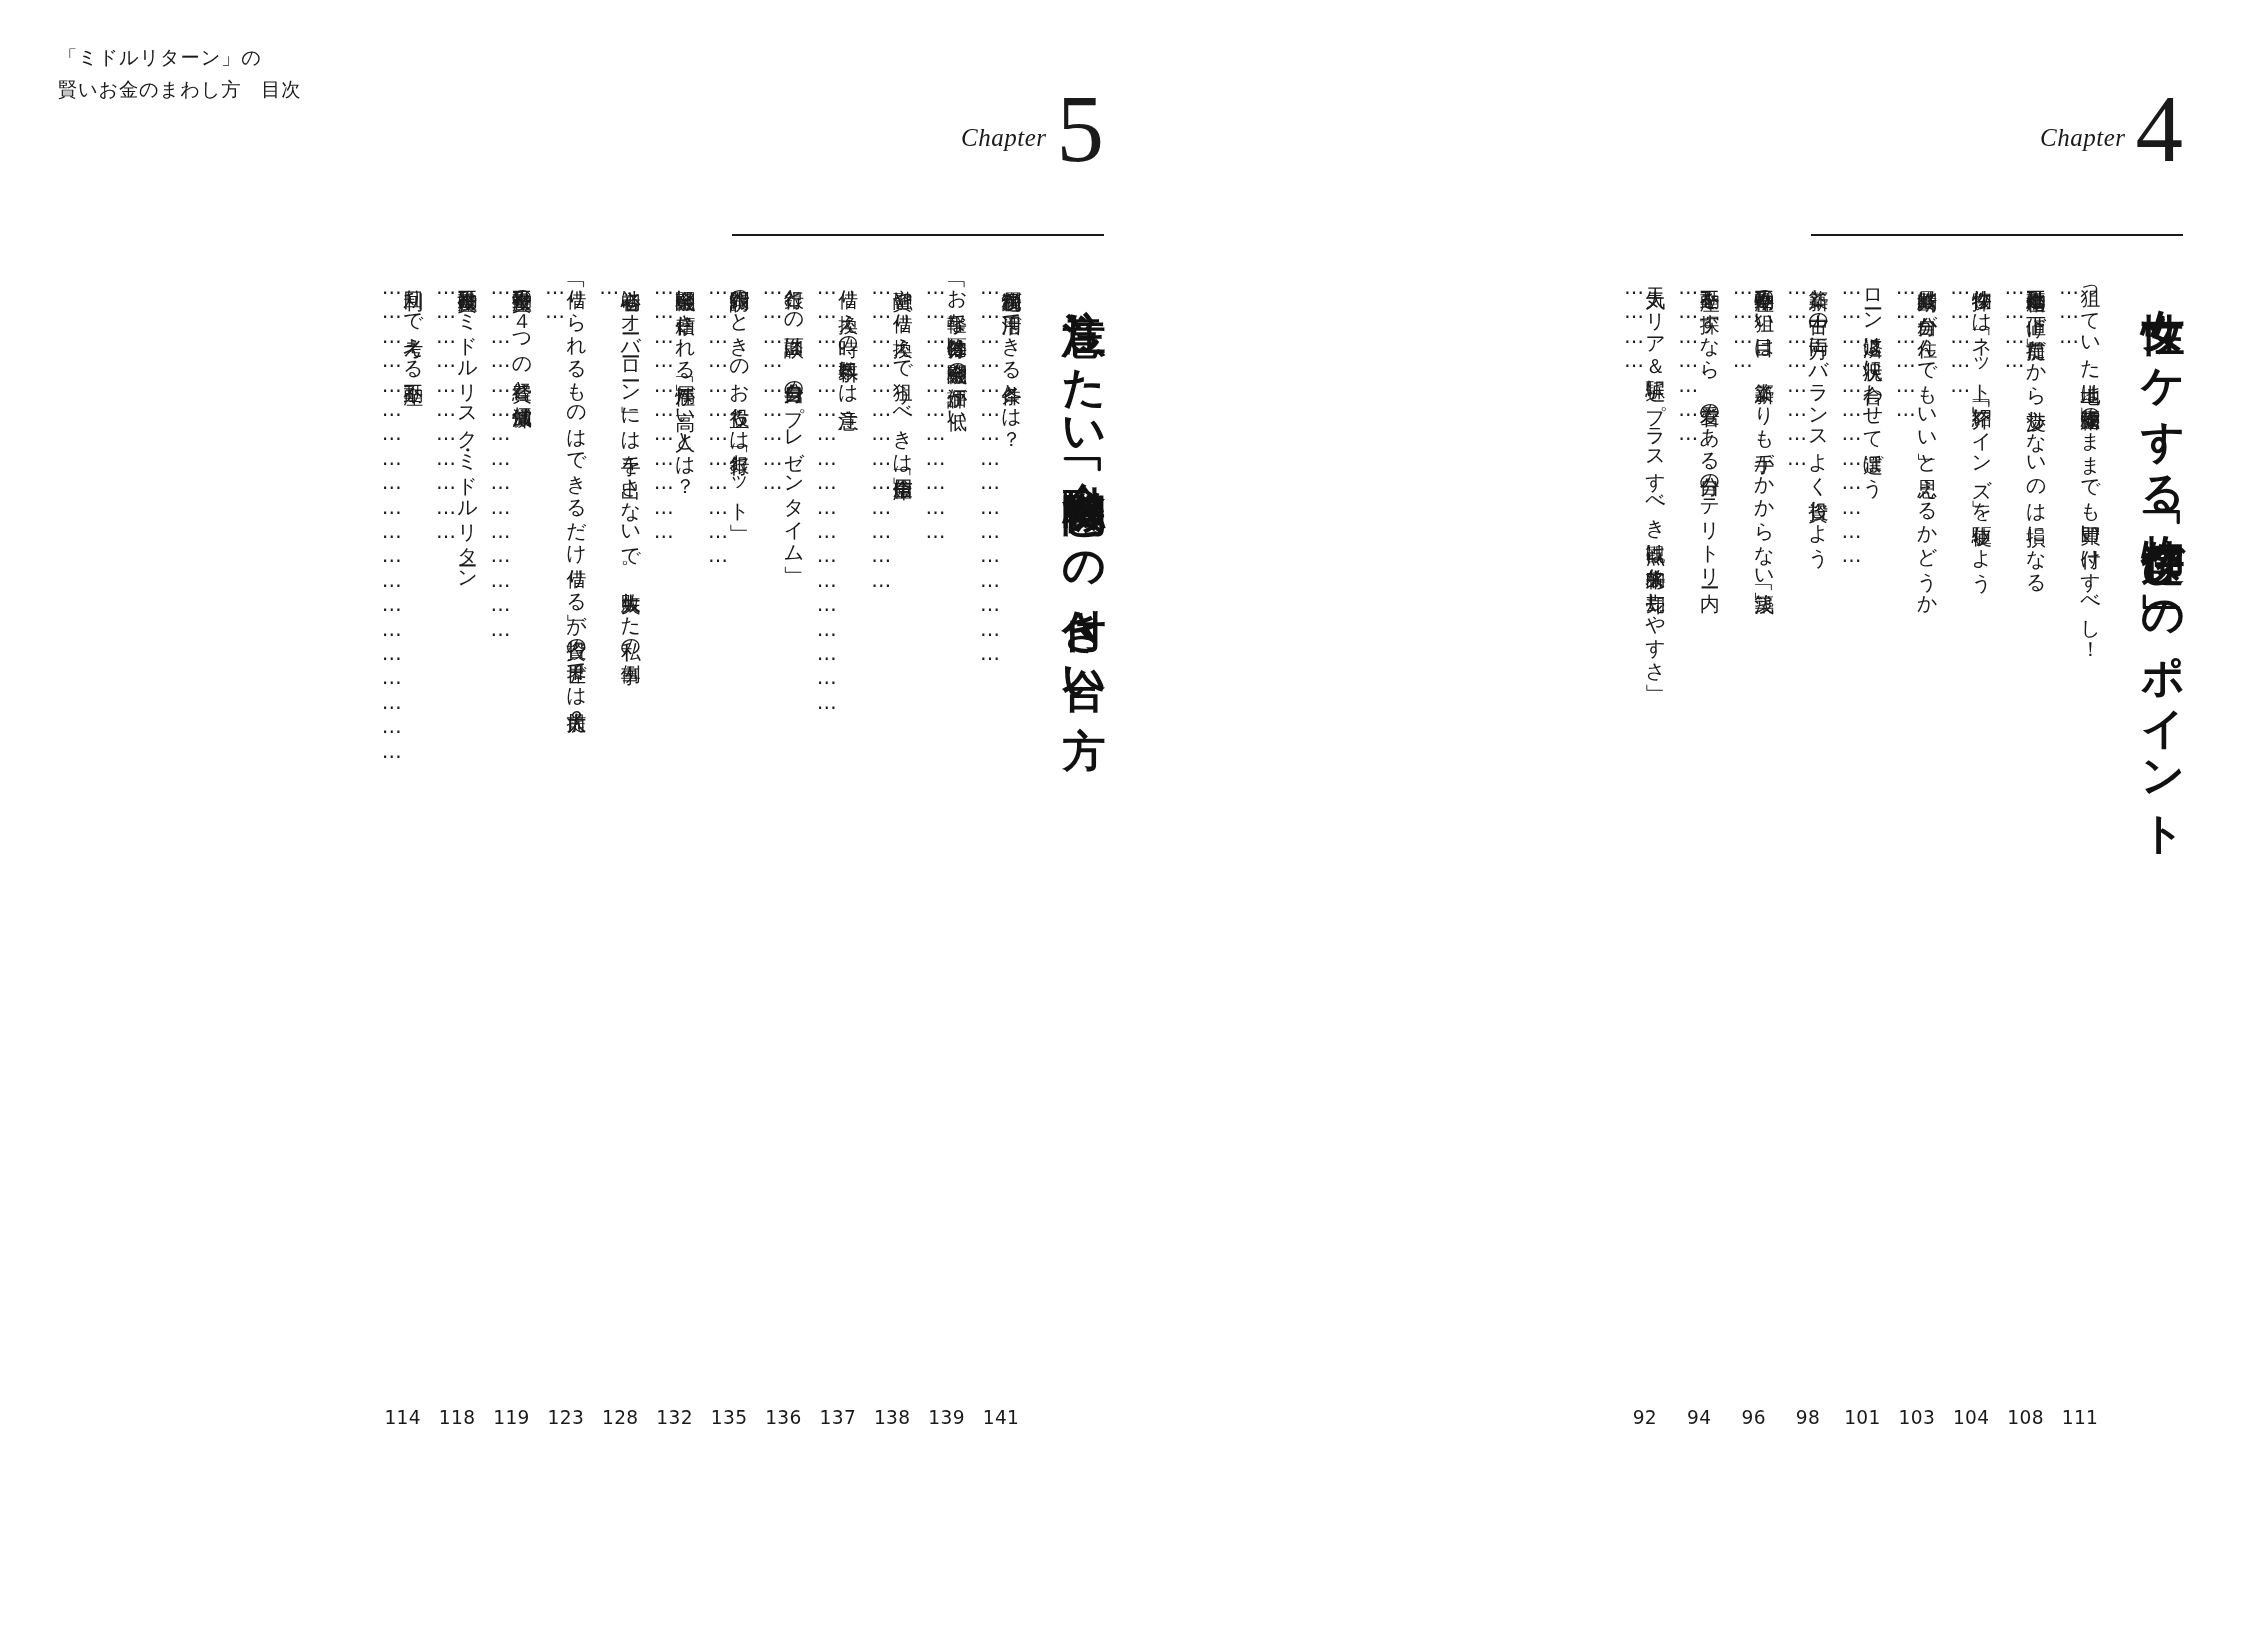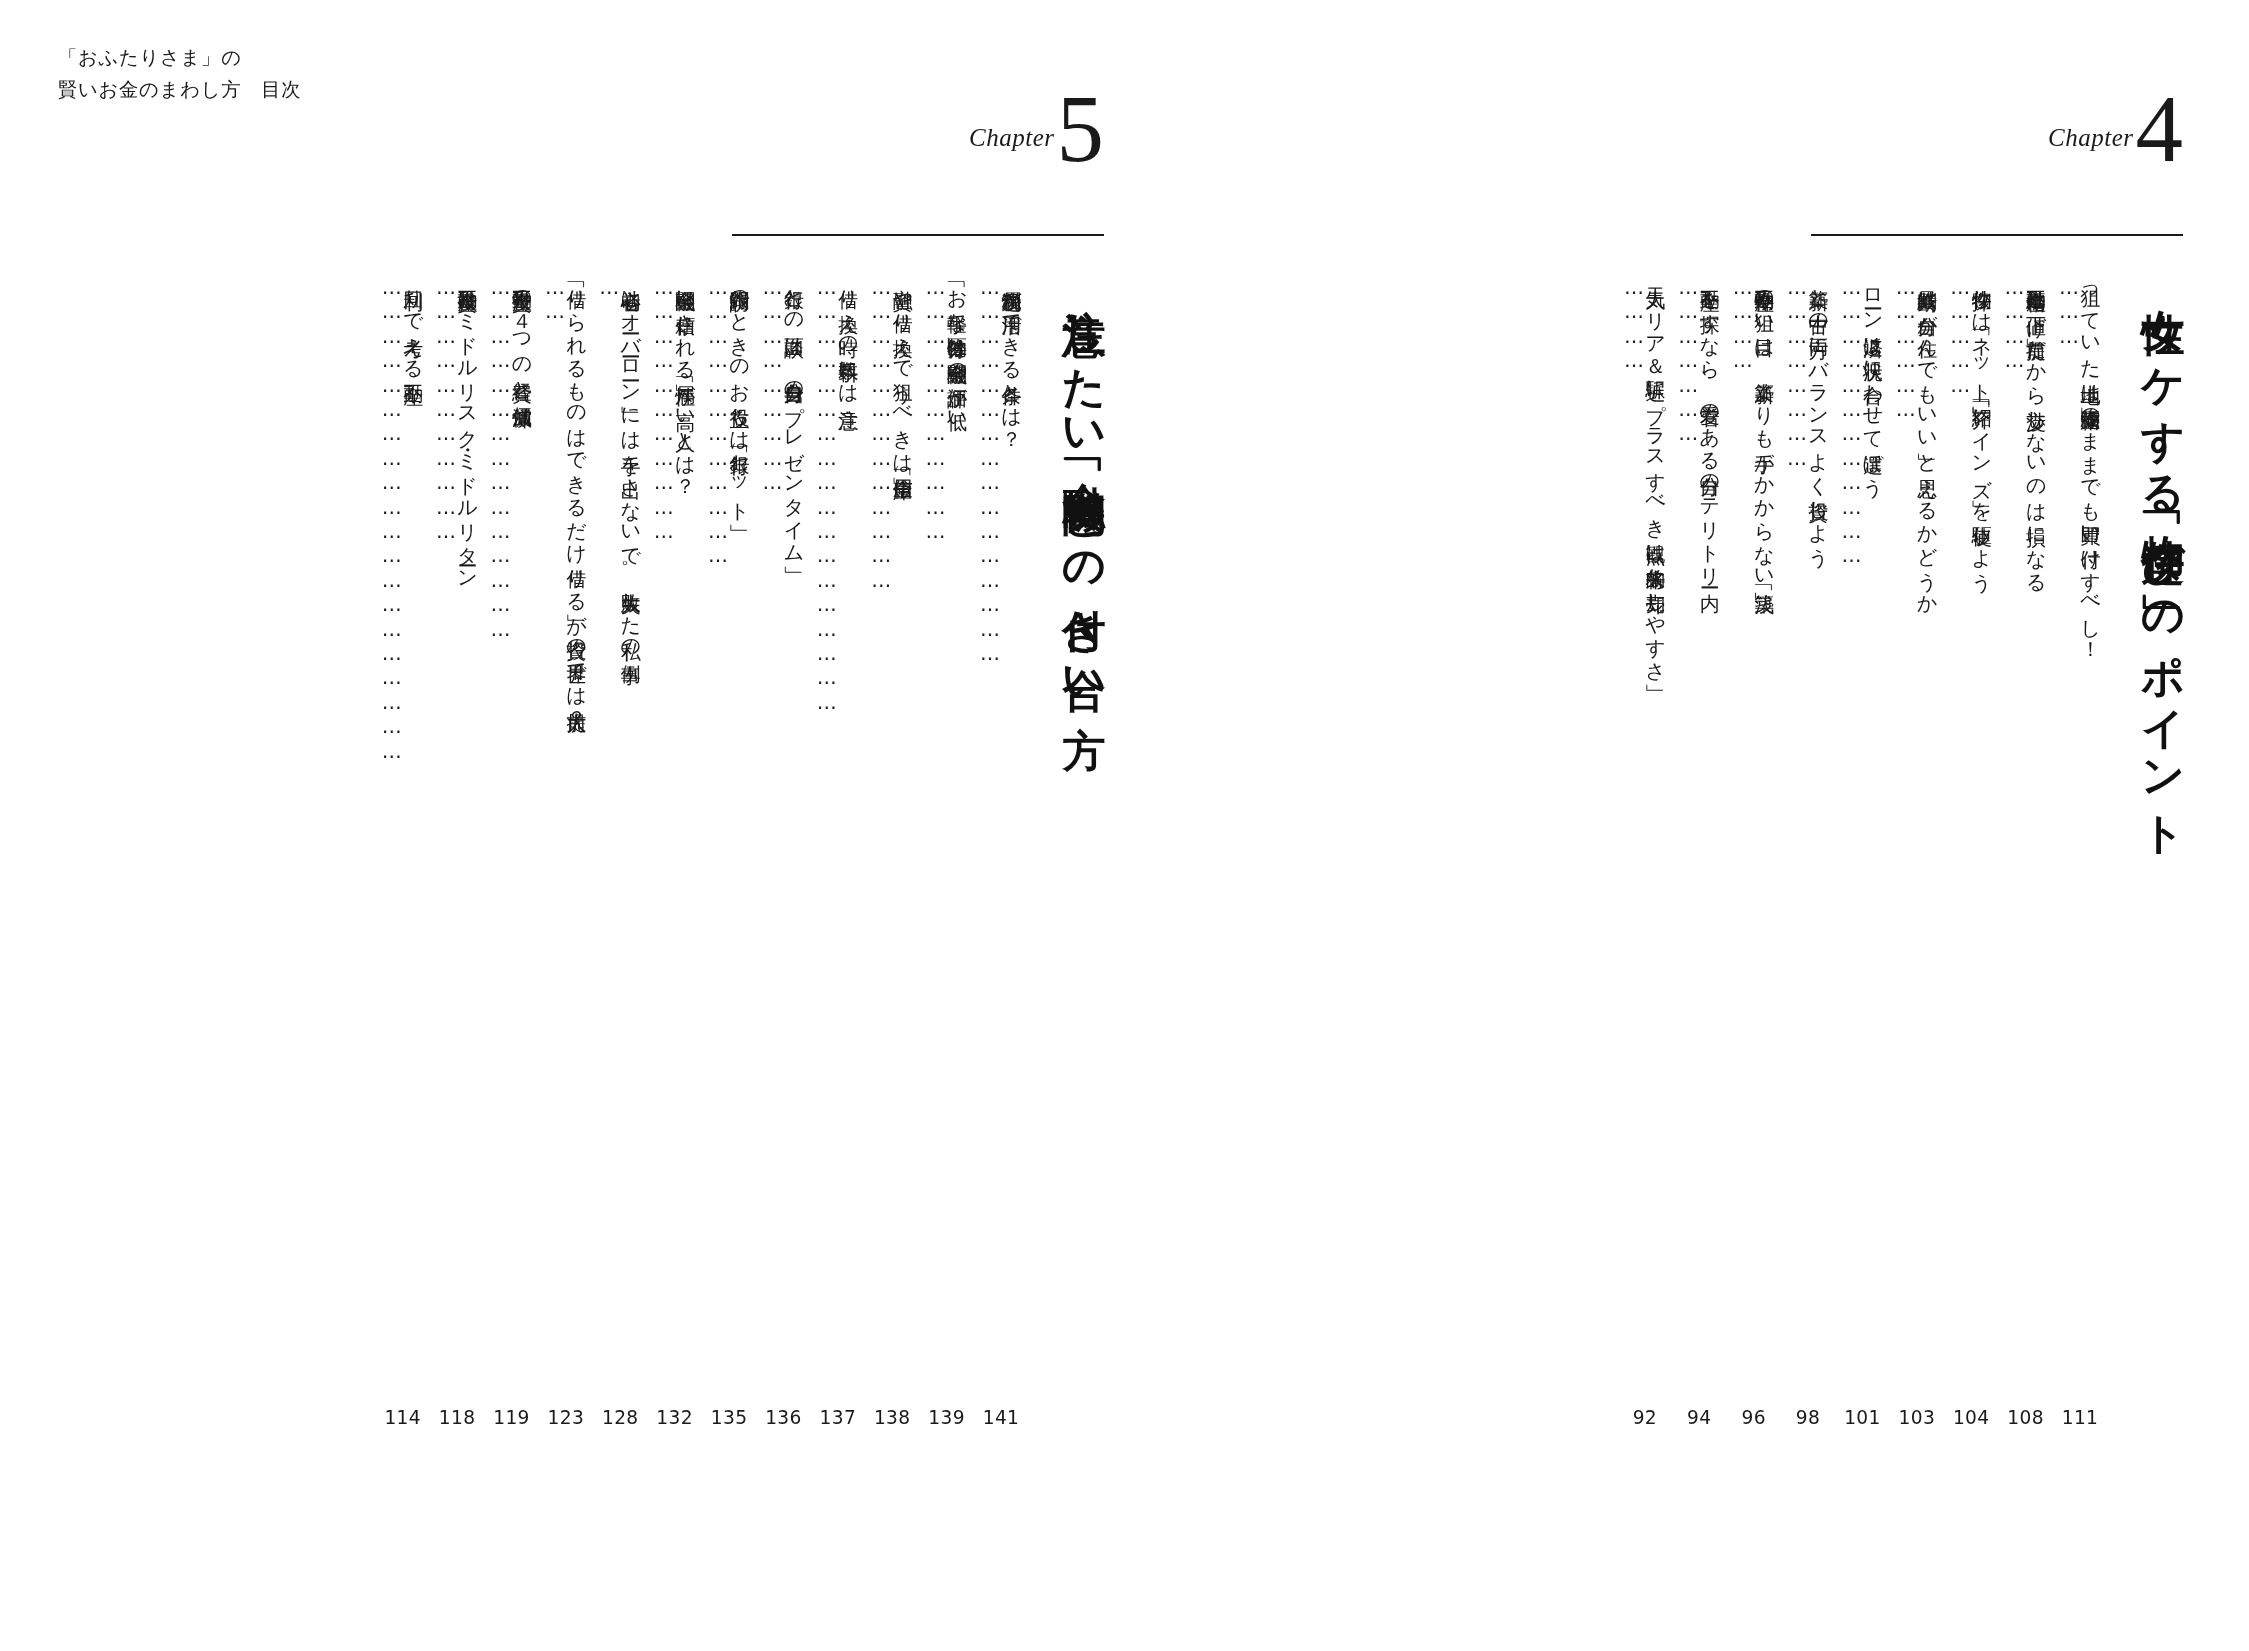--- a/index.html
+++ b/index.html
@@ -48,21 +48,21 @@
   .chapter.ch-left  { right: 1101px; } 
 
   
   .chapter-head {
     position: absolute;
     top: 89px;
     right: 45px;
     display: flex;
     flex-direction: row;
     align-items: flex-end;
-    gap: 2px;
+    gap: 10px;
   }
   .chapter-word {
     font-family: "Liberation Serif", "DejaVu Serif", serif;
     font-style: italic;
     font-size: 25px;
     letter-spacing: 0.02em;
     padding-bottom: 18px;
     color: #1a1a1a;
   }
   .chapter-num {
@@ -144,21 +144,21 @@
     font-family: "DejaVu Sans", "Liberation Sans", sans-serif;
     font-size: 18.6px;
     letter-spacing: 0.02em;
     color: #1a1a1a;
   }
 </style>
 </head>
 <body>
 
 <div class="book-header">
-  <div class="line1">「おふたりさま」の</div>
+  <div class="line1">「ミドルリターン」の</div>
   <div class="line2">賢いお金のまわし方　目次</div>
 </div>
 
 <div class="spread">
 
   <div class="chapter ch-right">
     <div class="chapter-head">
       <div class="chapter-word">Chapter</div>
       <div class="chapter-num">4</div>
     </div>

